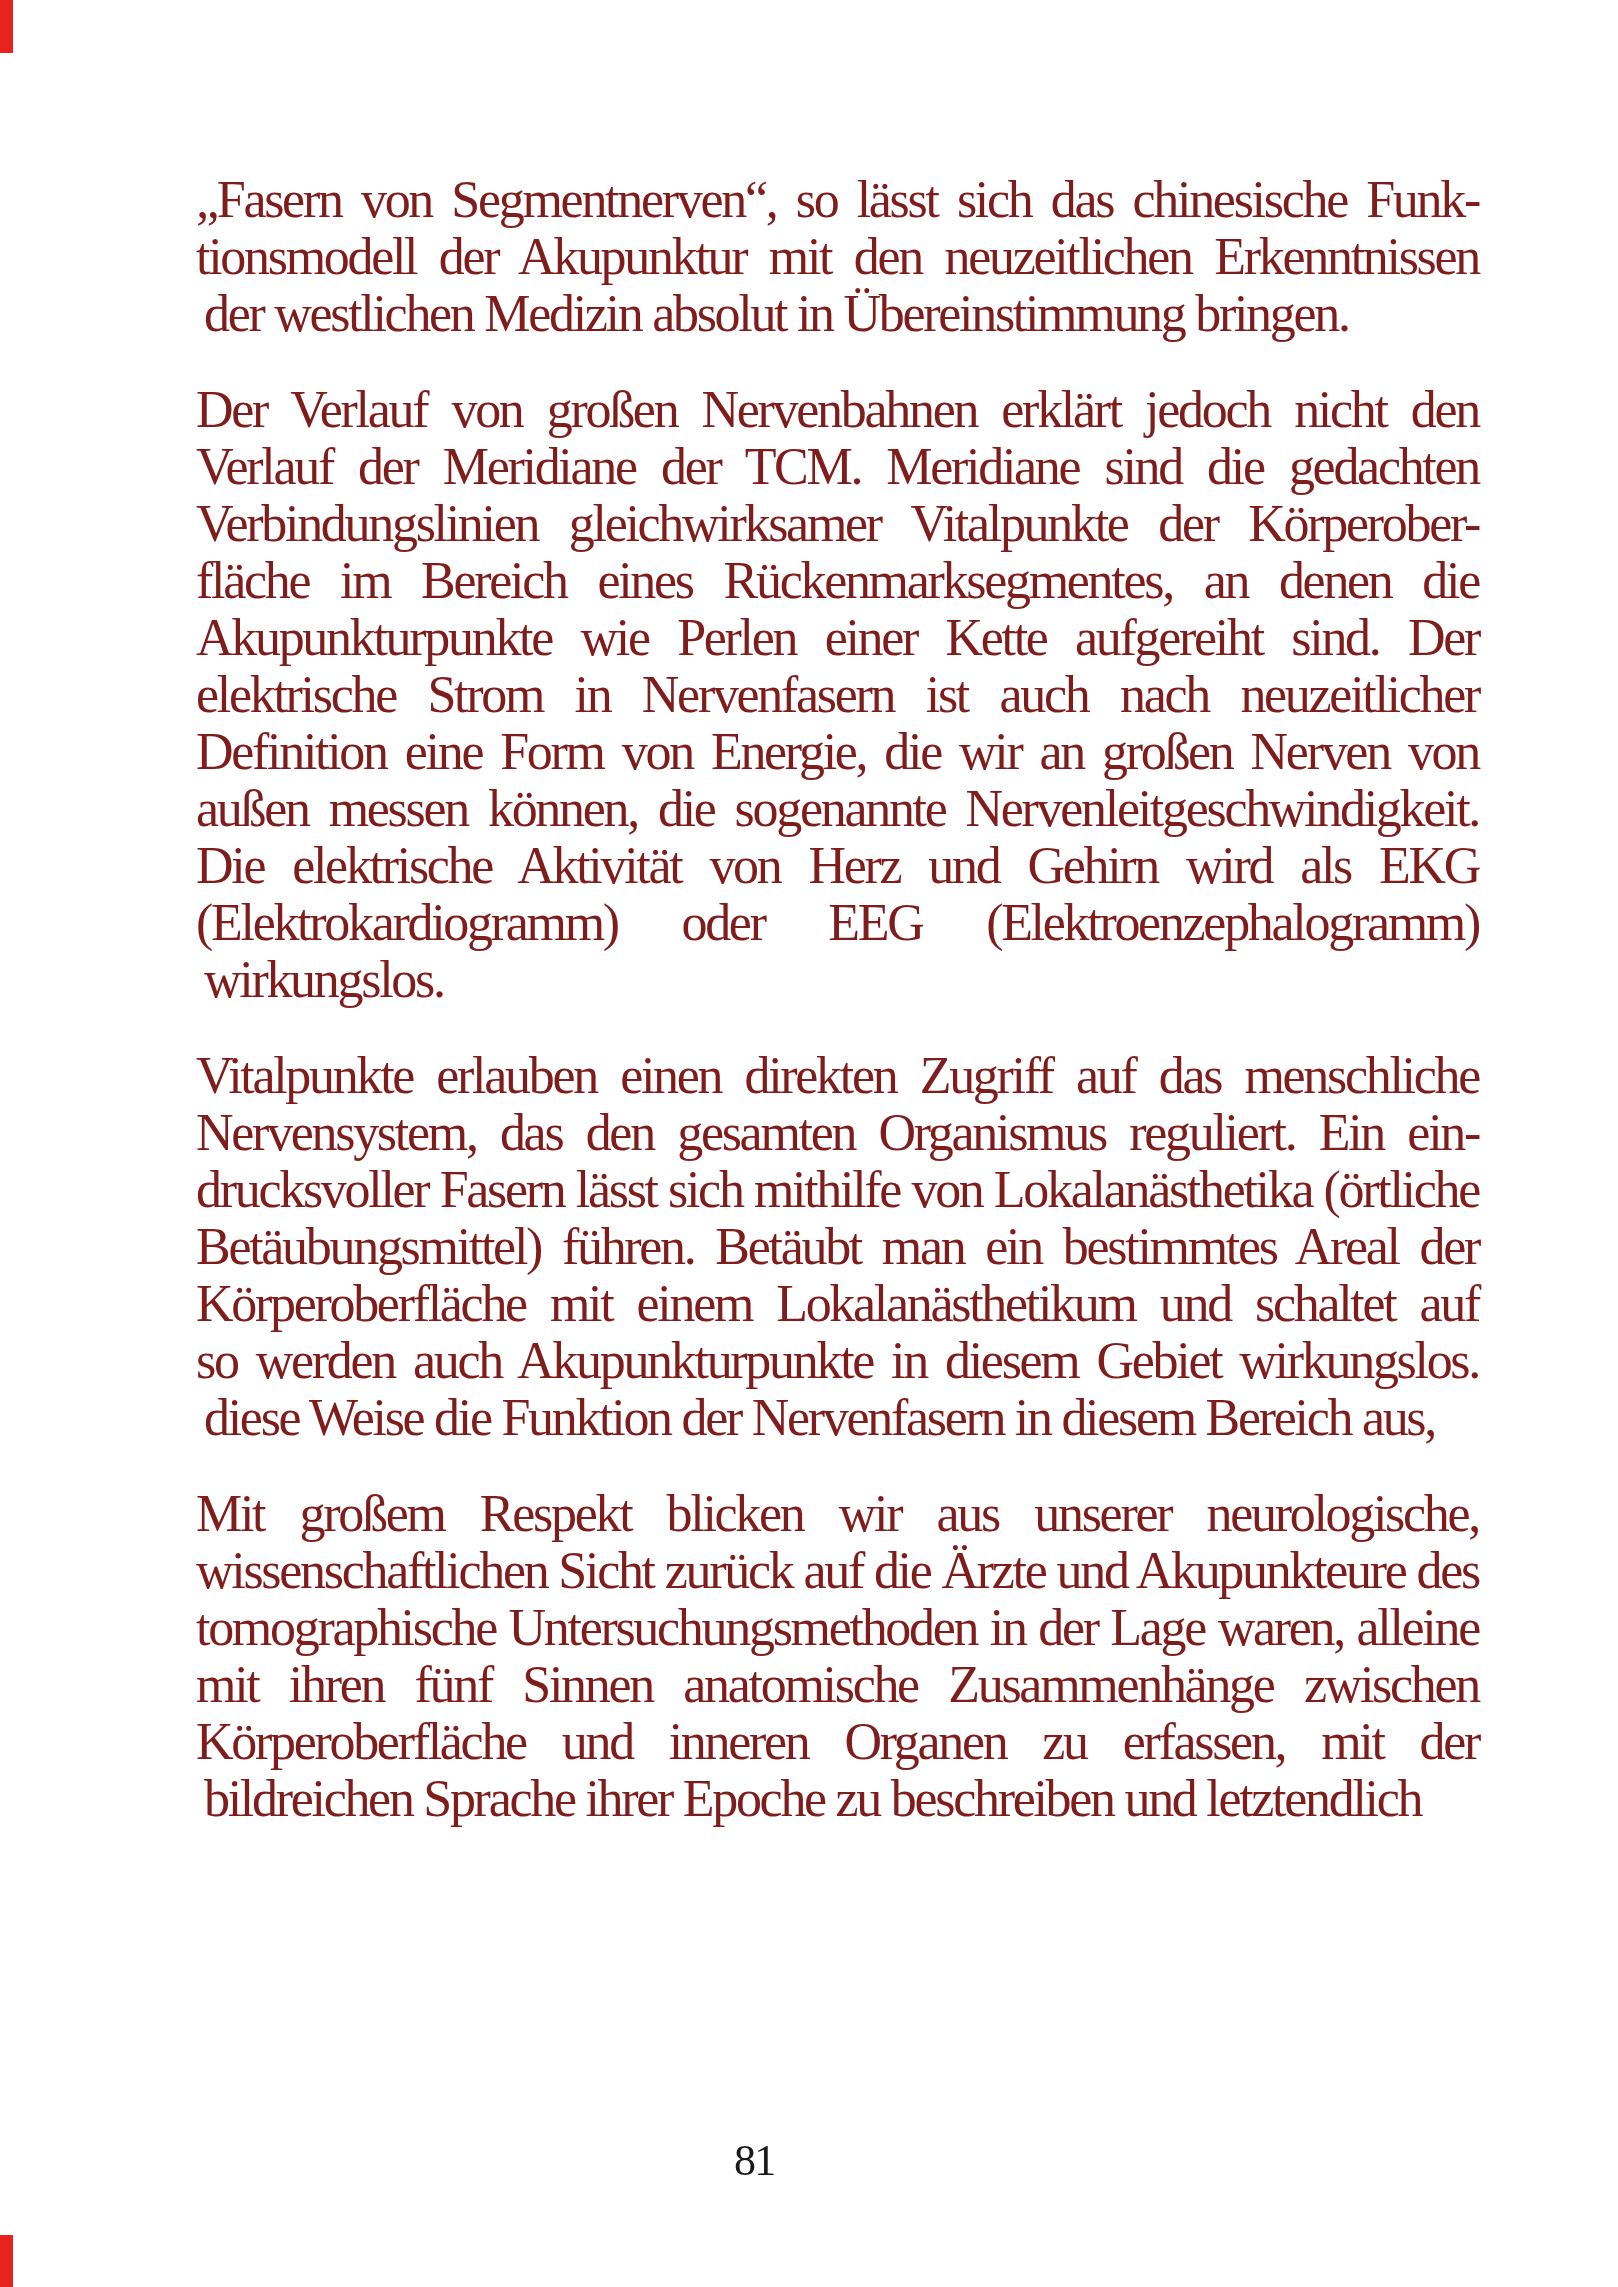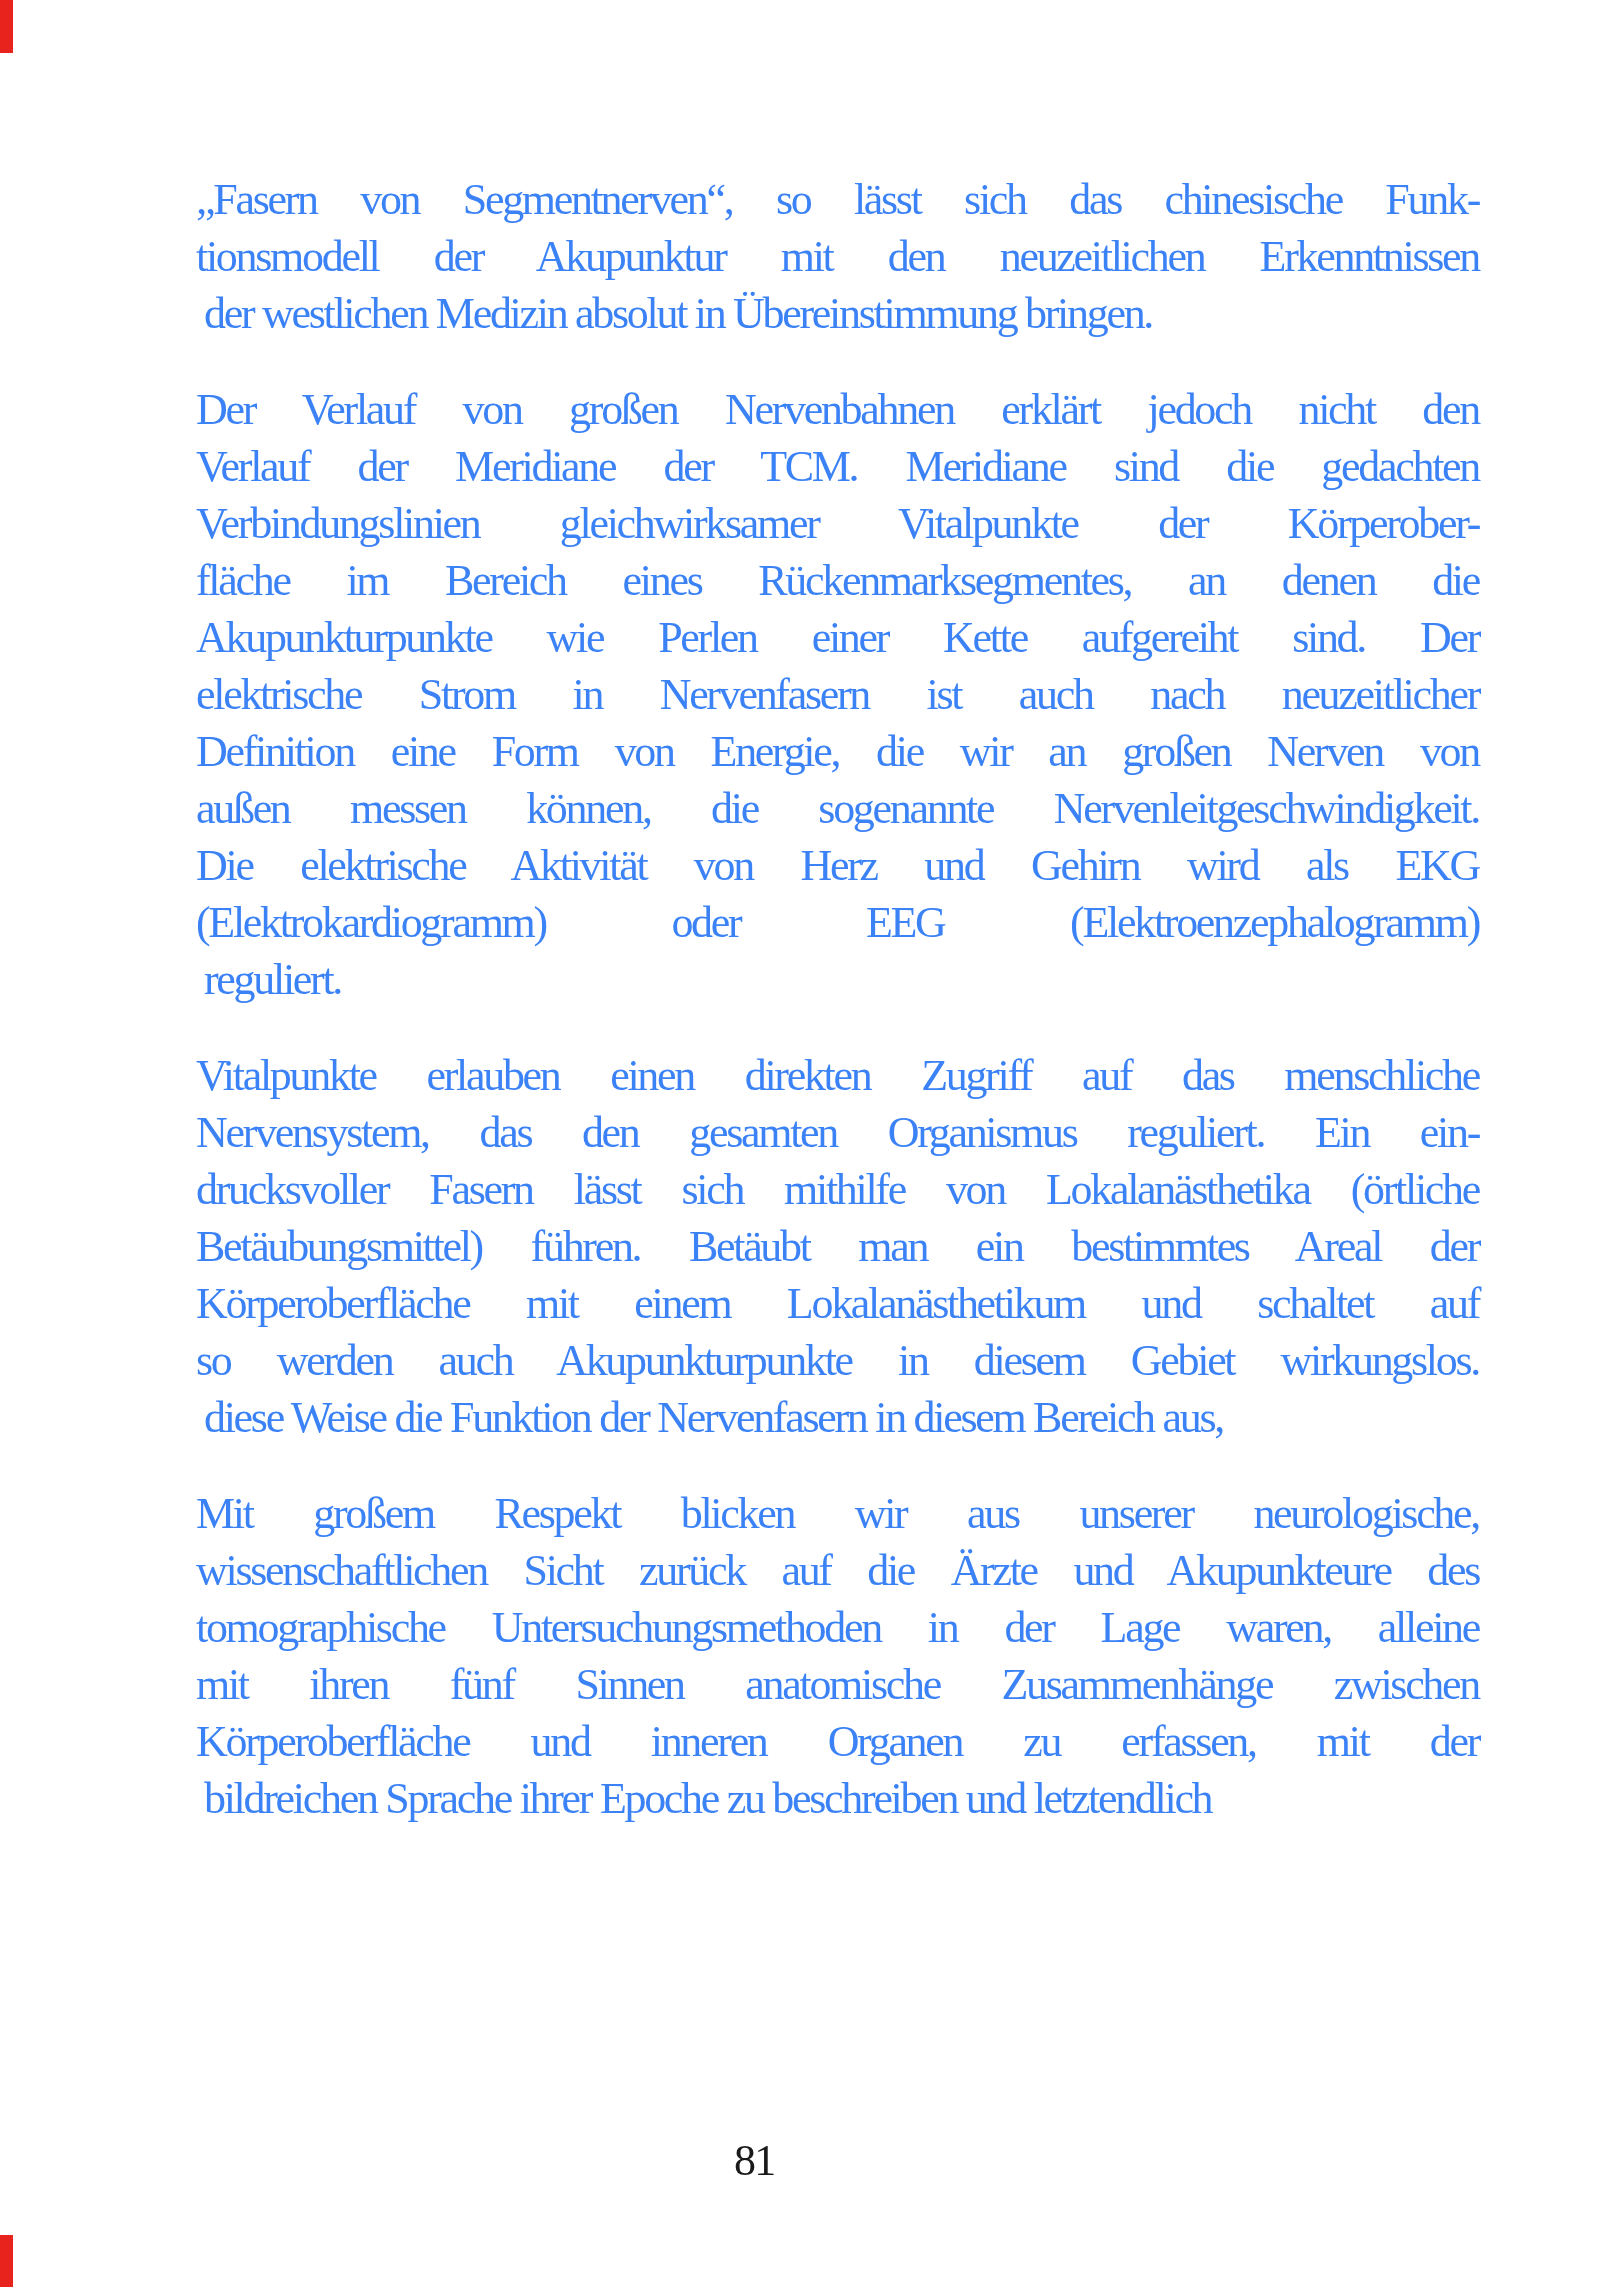--- a/index.html
+++ b/index.html
@@ -21,24 +21,24 @@
     width: 13px;
     height: 53px;
   }
   .edge-mark.top { top: 0; }
   .edge-mark.bottom { top: 2235px; }
   .text-block {
     position: absolute;
     left: 196px;
     top: 171px;
     width: 1283px;
-    font-size: 44px;
+    font-size: 52px;
     line-height: 57px;
     letter-spacing: -2.3px;
-    color: #3b82f6;
+    color: #7f1d1d;
   }
   .paragraph {
     margin: 0 0 39px 0;
     padding: 0;
   }
   .text-line {
     text-align: justify;
     text-align-last: justify;
   }
   .paragraph .text-line:last-child {
@@ -73,21 +73,21 @@
         <div class="text-line">Der Verlauf von großen Nervenbahnen erklärt jedoch nicht den</div>
         <div class="text-line">Verlauf der Meridiane der TCM. Meridiane sind die gedachten</div>
         <div class="text-line">Verbindungslinien gleichwirksamer Vitalpunkte der Körperober-</div>
         <div class="text-line">fläche im Bereich eines Rückenmarksegmentes, an denen die</div>
         <div class="text-line">Akupunkturpunkte wie Perlen einer Kette aufgereiht sind. Der</div>
         <div class="text-line">elektrische Strom in Nervenfasern ist auch nach neuzeitlicher</div>
         <div class="text-line">Definition eine Form von Energie, die wir an großen Nerven von</div>
         <div class="text-line">außen messen können, die sogenannte Nervenleitgeschwindigkeit.</div>
         <div class="text-line">Die elektrische Aktivität von Herz und Gehirn wird als EKG</div>
         <div class="text-line">(Elektrokardiogramm) oder EEG (Elektroenzephalogramm)</div>
-        <div class="text-line">reguliert.</div>
+        <div class="text-line">wirkungslos.</div>
       </div>
       <div class="paragraph">
         <div class="text-line">Vitalpunkte erlauben einen direkten Zugriff auf das menschliche</div>
         <div class="text-line">Nervensystem, das den gesamten Organismus reguliert. Ein ein-</div>
         <div class="text-line">drucksvoller Fasern lässt sich mithilfe von Lokalanästhetika (örtliche</div>
         <div class="text-line">Betäubungsmittel) führen. Betäubt man ein bestimmtes Areal der</div>
         <div class="text-line">Körperoberfläche mit einem Lokalanästhetikum und schaltet auf</div>
         <div class="text-line">so werden auch Akupunkturpunkte in diesem Gebiet wirkungslos.</div>
         <div class="text-line">diese Weise die Funktion der Nervenfasern in diesem Bereich aus,</div>
       </div>

